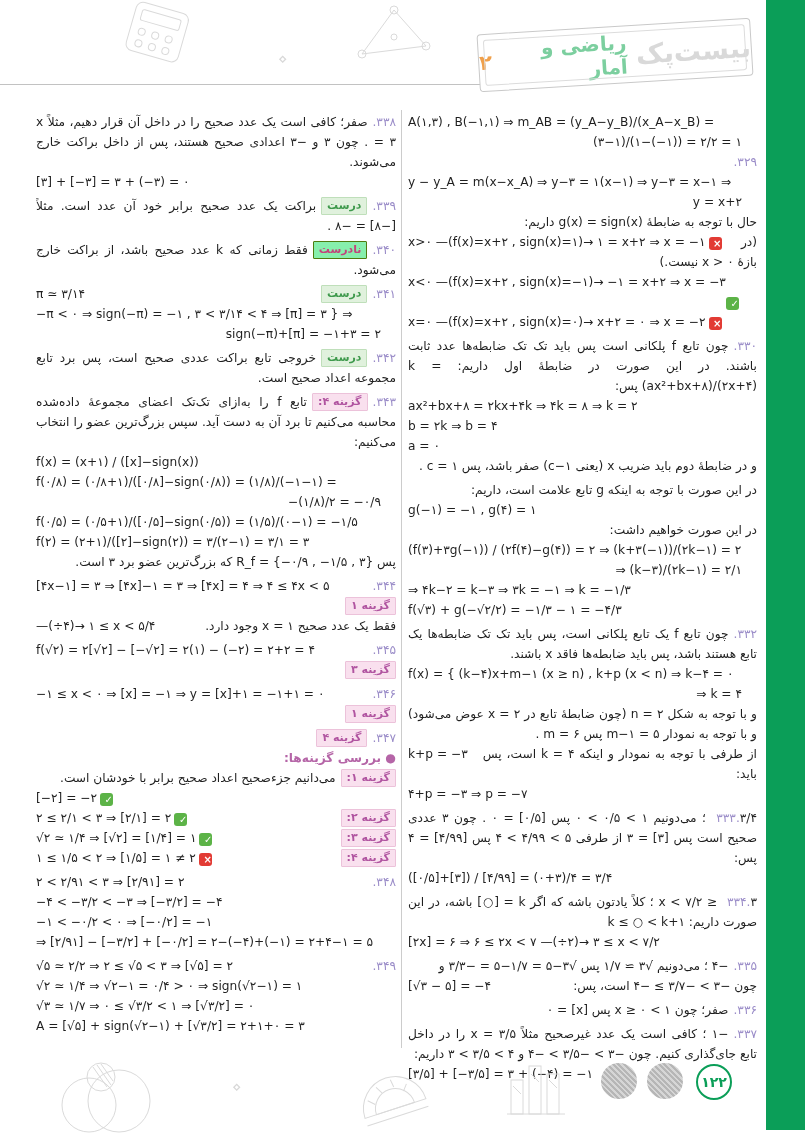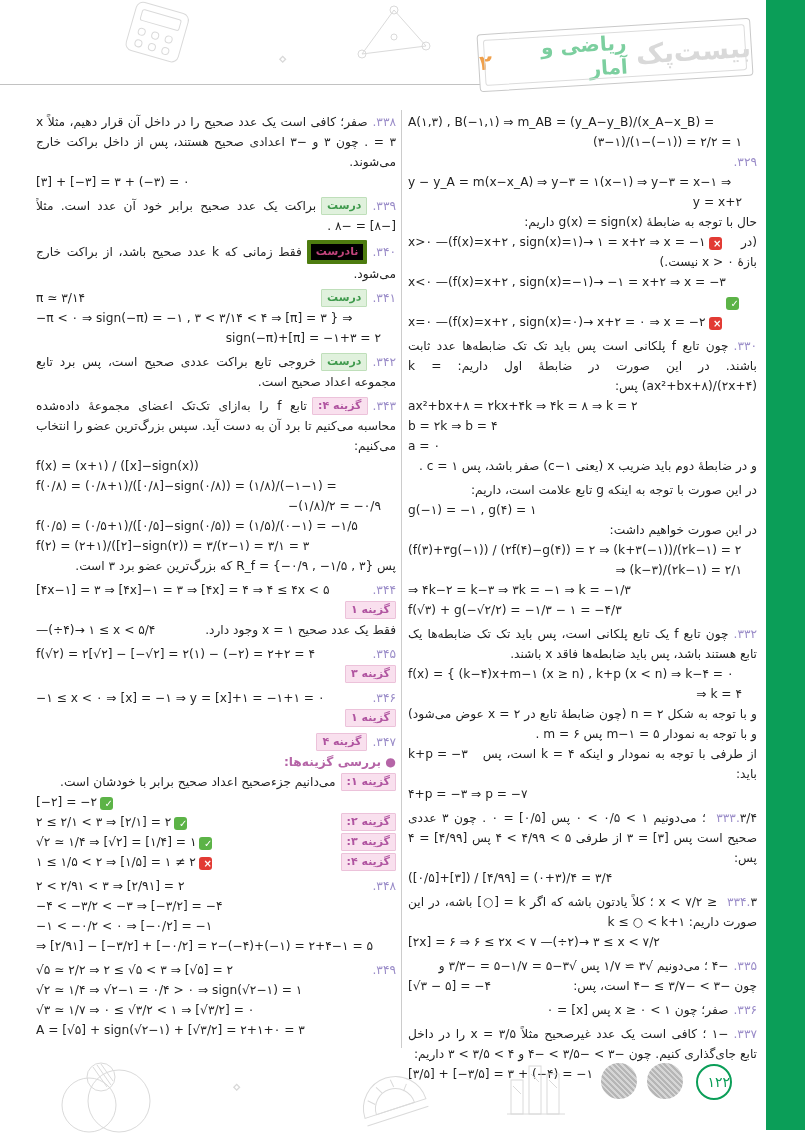--- a/index.html
+++ b/index.html
@@ -25,35 +25,35 @@
   
   .divider{position:absolute;left:401px;top:110px;width:1px;height:938px;background:#cccccc}
   .col{position:absolute;top:112px;font-size:12.2px;line-height:20px}
   .col-right{left:408px;width:349px}
   .col-left{left:36px;width:360px}
   .block{margin:0 0 4px}
   .line{direction:rtl;text-align:justify;text-align-last:right;overflow:hidden;padding:0;min-height:20px}
   .num{color:#9a8cc8;font-weight:normal;margin-left:5px;white-space:nowrap}
   .badge{display:inline-block;border-radius:1px;padding:0 5px;font-size:11px;font-weight:bold;margin-left:5px;line-height:16px;vertical-align:1px}
   .badge.g{background:#e0f1dd;color:#3f9a4d;border:1px solid #bfdfba}
-  .badge.r{background:#000000;color:#c2447c;border:4px solid #4d7c0f}
+  .badge.r{background:#86efac;color:#c2447c;border:1px solid #4d7c0f}
   .badge.p{background:#f9e0ee;color:#b054a0;border:1px solid #ecc2da}
   .math{float:left;direction:ltr;text-align:left;margin-right:15px;white-space:normal}
   .mark{display:inline-block;width:13px;height:13px;border-radius:3px;color:#fff;font-size:10px;line-height:13px;text-align:center;vertical-align:-1px;margin:0 3px;font-weight:bold}
   .mark.c{background:#5cb347}
   .mark.x{background:#e23b34}
   .review{color:#b565a7;font-weight:bold}
   
   .sketch{position:absolute;stroke:#dadada;fill:none}
   .gcirc{position:absolute;width:36px;height:36px;border-radius:50%;
     background:repeating-linear-gradient(45deg,#b6b6b6 0 2px,#d6d6d6 2px 4px)}
   .page-num{
     position:absolute;left:696px;top:1064px;width:32px;height:32px;border-radius:50%;
-    border:2px solid #0b9e58;color:#0b9e58;font-weight:normal;font-size:14px;
-    text-align:right;line-height:32px;background:#fff;
+    border:2px solid #0b9e58;color:#0b9e58;font-weight:bold;font-size:14px;
+    text-align:center;line-height:32px;background:#fff;
   }
   .dots{position:absolute;color:#d8d8d8;font-size:15px}
 </style>
 </head>
 <body>
 
 <div class="green-bar"></div>
 
 <div class="header-line"></div>
 <svg class="sketch" style="left:124px;top:4px;transform:rotate(16deg)" width="72" height="66" viewBox="0 0 72 66">

